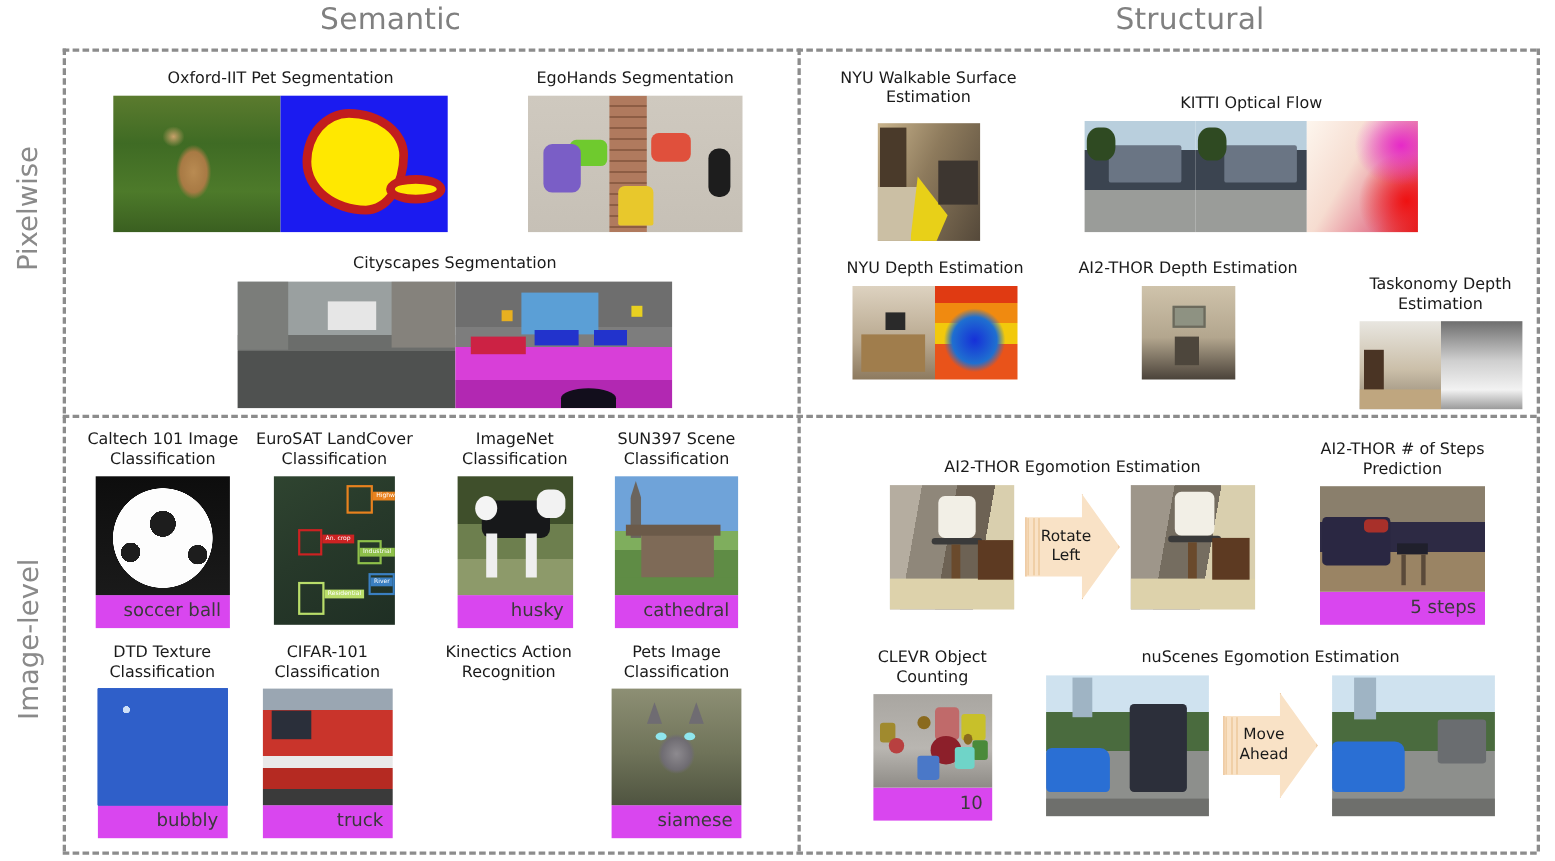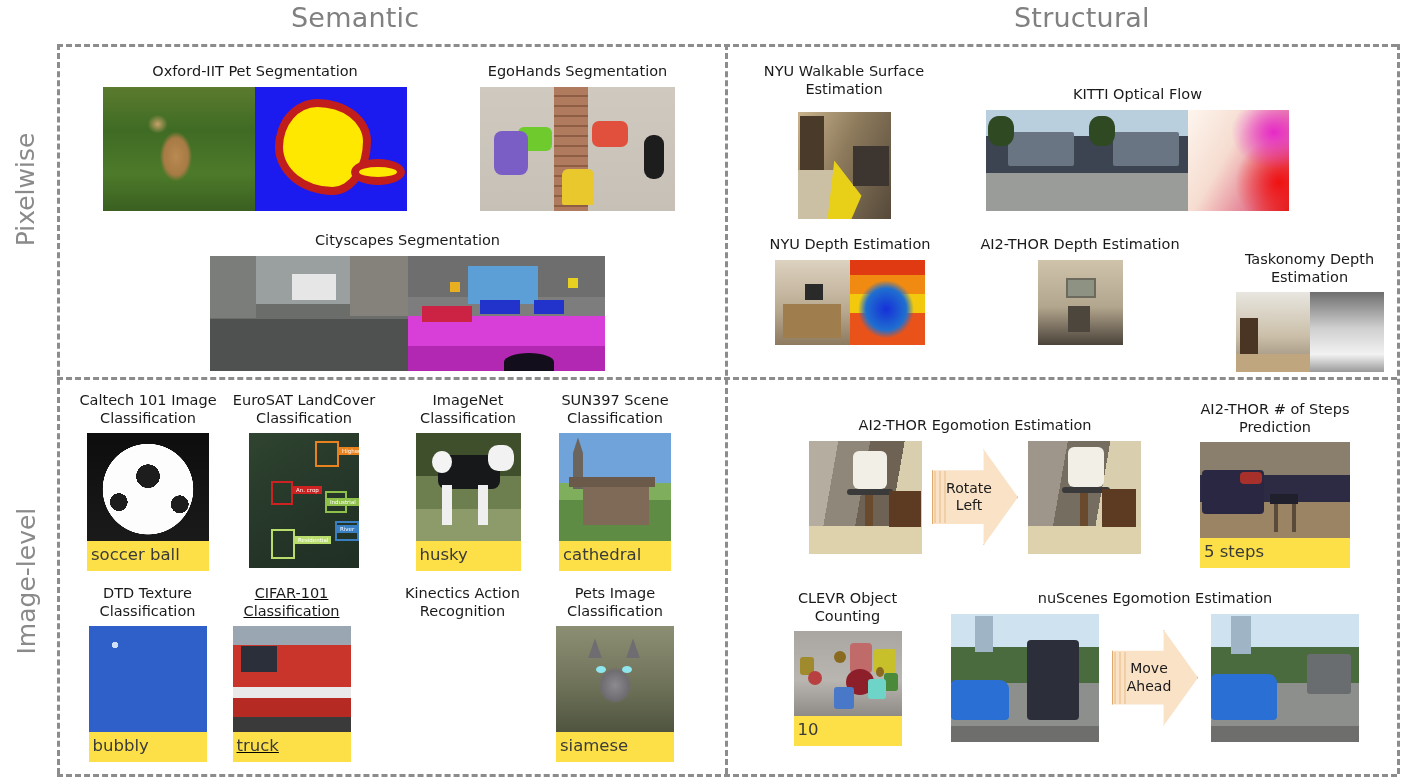--- a/index.html
+++ b/index.html
@@ -72,24 +72,24 @@
     font-weight: 400;
     white-space: pre-line;
     font-family: "DejaVu Sans", "Liberation Sans", sans-serif;
   }
   .imgrow { display: flex; justify-content: center; gap: 0px; margin-top: 6px; }
 
   
   .thumb { display: block; position: relative; overflow: hidden; }
 
   .label-chip {
-    background: #fde047;
+    background: #d946ef;
     color: #3a3a3a;
     font-size: 16.5px;
-    text-align: left;
+    text-align: right;
     padding: 6px 8px 7px 4px;
     line-height: 1;
   }
 
   
   .arrow-wrap {
     position: relative;
     display: flex; align-items: center; justify-content: center;
   }
   .arrow-body {
@@ -265,21 +265,21 @@
       <div style="position:absolute;left:74px;top:0;width:34px;height:124px;background:repeating-linear-gradient(#b07a5e 0 8px,#8d5d44 8px 10px);"></div>
       <div style="position:absolute;left:38px;top:40px;width:34px;height:24px;background:#6fca2e;border-radius:6px;"></div>
       <div style="position:absolute;left:14px;top:44px;width:34px;height:44px;background:#7a5ec6;border-radius:8px;"></div>
       <div style="position:absolute;left:112px;top:34px;width:36px;height:26px;background:#e0503c;border-radius:7px;"></div>
       <div style="position:absolute;left:82px;top:82px;width:32px;height:36px;background:#e8c82c;border-radius:6px 6px 2px 2px;"></div>
       <div style="position:absolute;left:164px;top:48px;width:20px;height:44px;background:#1d1d1d;border-radius:9px;"></div>
     </div>
   </div>
 </div>
 
-<div class="task" style="left:195px; top:232px; width:410px;padding-left:15px;">
+<div class="task" style="left:201px; top:232px; width:410px;padding-left:15px;">
   <div class="task-title">Cityscapes Segmentation</div>
   <div class="imgrow">
     <div class="thumb art-city-photo" style="width:205px;height:115px;">
       <div style="position:absolute;left:0;top:0;width:46px;height:62px;background:#7b7d7a;"></div>
       <div style="position:absolute;right:0;top:0;width:58px;height:60px;background:#85827c;"></div>
       <div style="position:absolute;left:82px;top:18px;width:44px;height:26px;background:#e6e6e6;"></div>
     </div>
     <div class="thumb art-city-mask" style="width:205px;height:115px;">
       <div style="position:absolute;left:60px;top:10px;width:70px;height:38px;background:#5b9fd6;"></div>
       <div style="position:absolute;left:14px;top:50px;width:50px;height:16px;background:#cc2244;"></div>
@@ -424,21 +424,21 @@
   <div class="task-title">DTD Texture
 Classification</div>
   <div class="imgrow">
     <div style="width:118px;">
       <div class="thumb art-bubbly" style="width:118px;height:106px;"></div>
       <div class="label-chip">bubbly</div>
     </div>
   </div>
 </div>
 
-<div class="task" style="left:224px; top:585px; width:135px;text-decoration:underline;">
+<div class="task" style="left:230px; top:585px; width:135px;">
   <div class="task-title">CIFAR-101
 Classification</div>
   <div class="imgrow">
     <div style="width:118px;">
       <div class="thumb art-truck" style="width:118px;height:106px;">
         <div style="position:absolute;left:8px;top:20px;width:36px;height:26px;background:#2a2f3a;"></div>
       </div>
       <div class="label-chip">truck</div>
     </div>
   </div>

